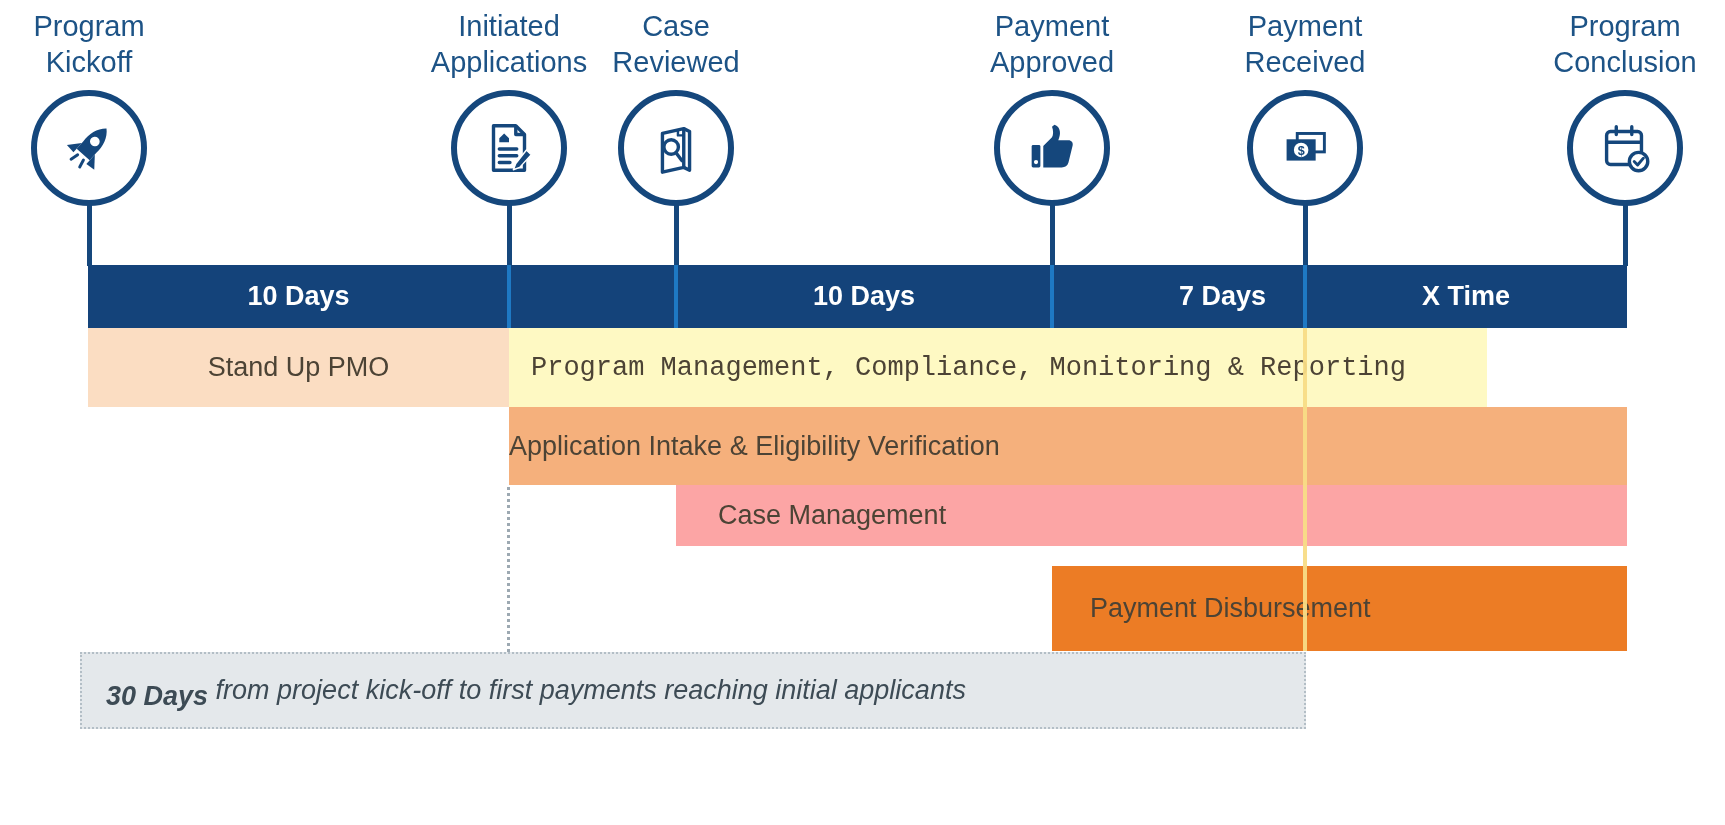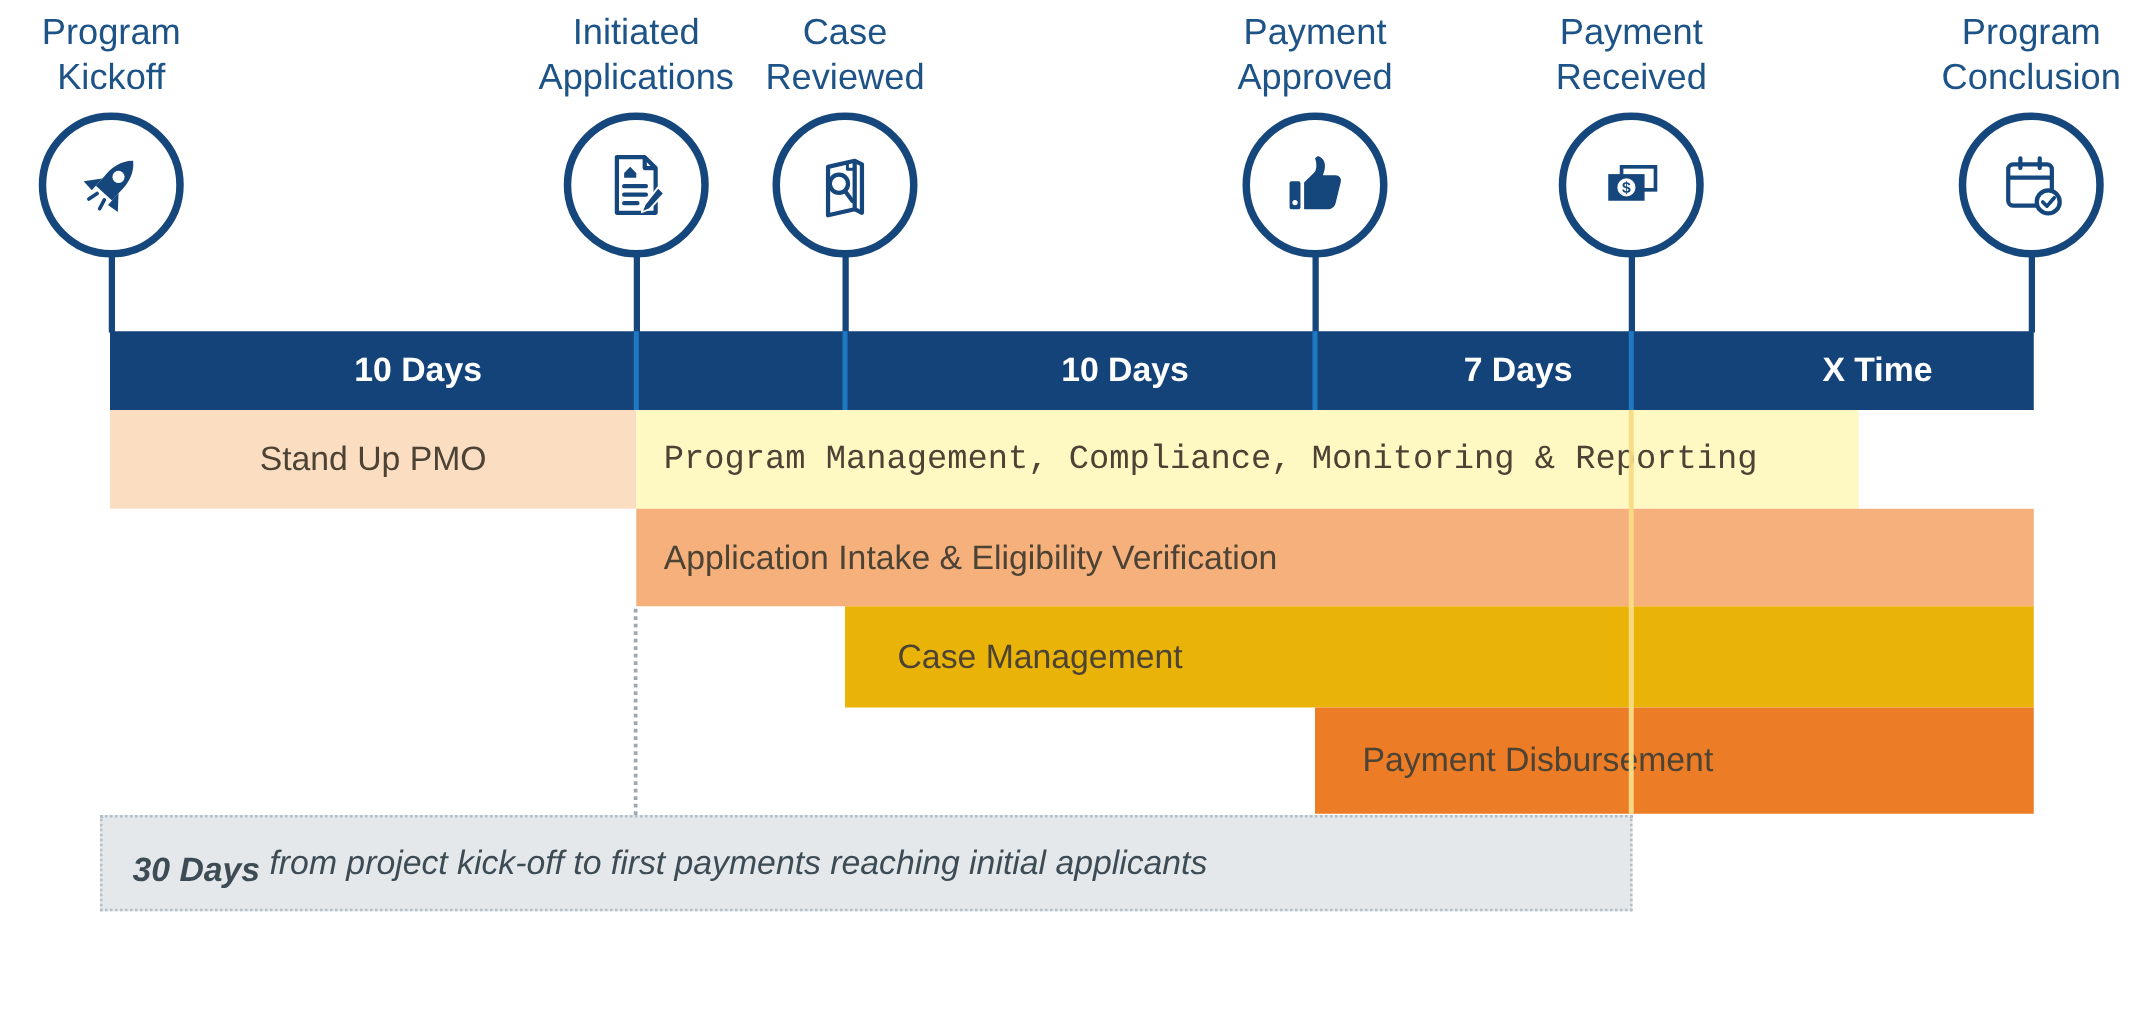--- a/index.html
+++ b/index.html
@@ -18,31 +18,31 @@
   .ms-circle{
     top:90px;width:104px;height:104px;border:6px solid #15477C;border-radius:50%;
     background:#ffffff;display:flex;align-items:center;justify-content:center;z-index:3;
   }
   .ms-stem{top:198px;width:5px;height:68px;background:#15477C;z-index:1;}
   
   .tl-bar{left:88px;top:265px;width:1539px;height:63px;background:#14437A;}
   .tl-sep{top:265px;width:4px;height:63px;background:#1E79C4;z-index:2;}
   .tl-day{
     top:265px;height:82px;line-height:63px;text-align:center;color:#ffffff;
-    font-size:27px;font-weight:700;z-index:2;margin-left:36px;
+    font-size:27px;font-weight:700;z-index:2;
   }
   
   .row{
     display:flex;align-items:center;color:#4C4335;font-size:27px;box-sizing:border-box;
   }
   .row-center{justify-content:center;text-align:right;}
   .r1a{left:88px;top:328px;width:421px;height:79px;background:#FBDDC2;}
   .r1b{left:509px;top:328px;width:978px;height:79px;background:#fef9c3;padding-left:22px;font-family:Liberation Mono, monospace;}
-  .r2{left:509px;top:407px;width:1118px;height:78px;background:#F5B07C;padding-left:22px;}
-  .r3{left:676px;top:485px;width:951px;height:81px;background:#eab308;padding-left:42px;}
+  .r2{left:509px;top:407px;width:1118px;height:78px;background:#F5B07C;}
+  .r3{left:676px;top:485px;width:951px;height:61px;background:#fca5a5;padding-left:42px;}
   .r4{left:1052px;top:566px;width:575px;height:85px;background:#EC7C25;padding-left:38px;}
   
   .gold-line{left:1303px;top:328px;width:4px;height:323px;background:#F8DC86;opacity:.95;z-index:2;}
   .dot-line{left:507px;top:487px;width:0;height:165px;border-left:3px dotted #9DA9B2;}
   
   .callout{
     display:flex;align-items:center;box-sizing:border-box;color:#3D4B55;
     font-size:27px;font-style:italic;
   }
   .callout b{font-weight:700;white-space:pre;margin-top:11px;}
@@ -153,21 +153,21 @@
         <path d="M23 10 V18 M39 10 V18" stroke-linecap="round"></path>
         <circle cx="46" cy="46" r="9.5" fill="#ffffff"></circle>
         <path d="M41.5 46 L45 49.5 L51 42.5" stroke-width="3" stroke-linecap="round"></path>
       </svg>
     </span>
   </div>
 
   <div class="abs tl-bar"></div>
   <div class="abs tl-day" style="left:88px;width:421px;">10 Days</div>
   <div class="abs tl-day" style="left:676px;width:376px;">10 Days</div>
-  <div class="abs tl-day" style="left:1052px;width:253px;">7 Days</div>
+  <div class="abs tl-day" style="left:1096px;width:253px;">7 Days</div>
   <div class="abs tl-day" style="left:1305px;width:322px;">X Time</div>
   <div class="abs tl-sep" style="left:507px;"></div>
   <div class="abs tl-sep" style="left:674px;"></div>
   <div class="abs tl-sep" style="left:1050px;"></div>
   <div class="abs tl-sep" style="left:1303px;"></div>
 
   <div class="abs row row-center r1a">
     <span>Stand Up PMO</span>
   </div>
   <div class="abs row r1b">

